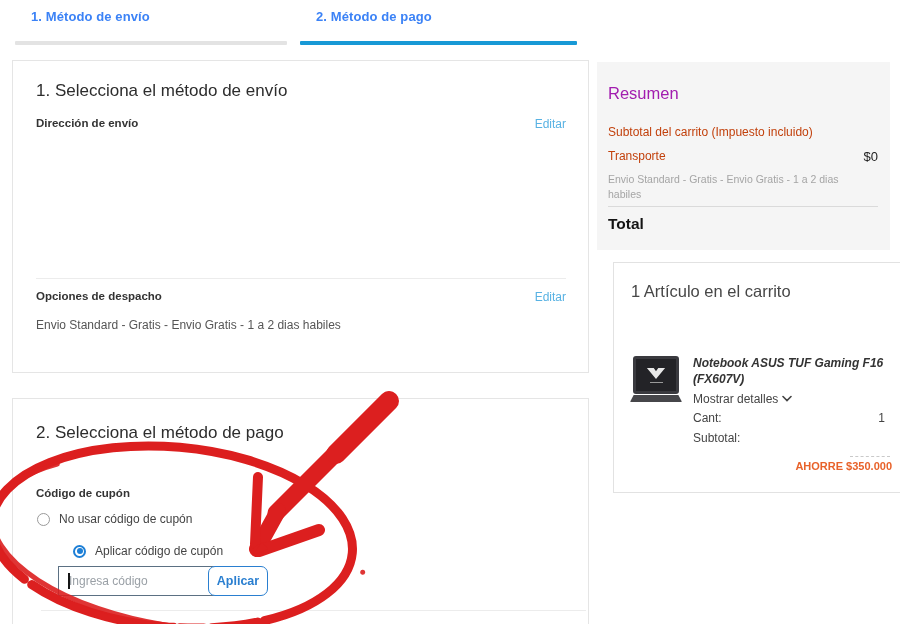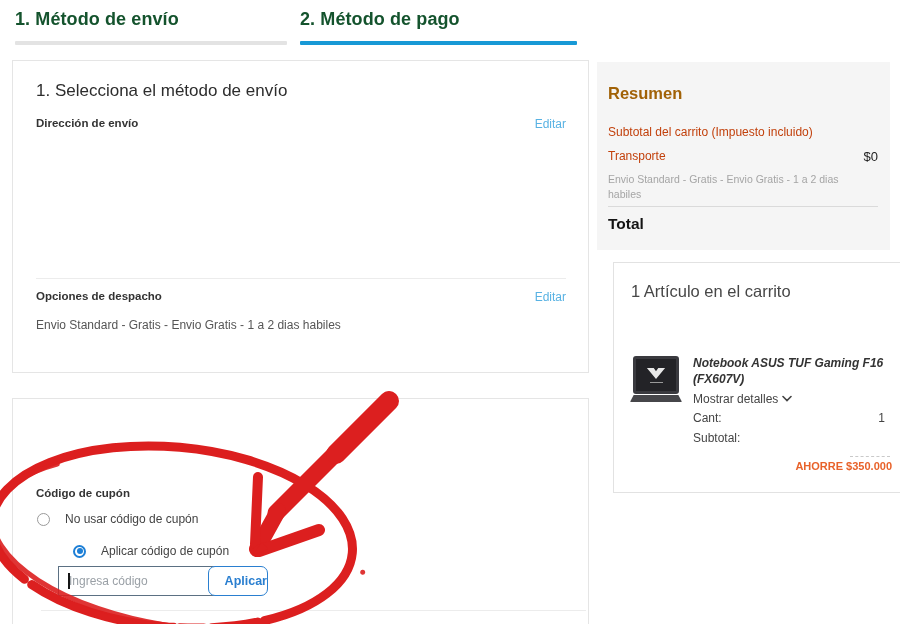--- a/index.html
+++ b/index.html
@@ -1,53 +1,53 @@
 <!DOCTYPE html>
 <html><head>
 <meta charset="utf-8">
 <style>
   * { margin:0; padding:0; box-sizing:border-box; }
   html,body { width:900px; height:624px; overflow:hidden; background:#ffffff;
               font-family:"Liberation Sans", sans-serif; color:#333; }
   .abs { position:absolute; }
 
   
-  .tab-label { font-size:18px; font-weight:600; color:#14532d; letter-spacing:.1px; }
+  .tab-label { font-size:13px; font-weight:600; color:#3b82f6; letter-spacing:.1px;margin-left:16px; }
   .tab-bar   { height:4px; border-radius:1px; }
 
   
   .panel { position:absolute; background:#fff; border:1px solid #e5e5e5; }
   .panel-title { font-size:17px; font-weight:500; color:#2d2d2d; }
   .small-bold  { font-size:11.5px; font-weight:bold; color:#333; }
   .edit-link   { font-size:12px; color:#58b2e3; cursor:pointer; }
   .body-text   { font-size:12px; color:#555; }
   .divider { border-top:1px solid #ececec; }
 
   
-  .radio-row { position:absolute; display:flex; align-items:center; gap:15px;justify-content:flex-end; }
+  .radio-row { position:absolute; display:flex; align-items:center; gap:9px;justify-content:flex-end; }
   .radio { width:13px; height:13px; border-radius:50%; background:#fff; flex:0 0 auto; }
   .radio.off { border:1px solid #9a9a9a; }
   .radio.on  { border:2px solid #1d7fd6; position:relative; }
   .radio.on::after { content:""; position:absolute; left:1.5px; top:1.5px;
                      width:6px; height:6px; border-radius:50%; background:#1d7fd6; }
   .radio-label { font-size:12px; color:#444; }
 
   
   .coupon-input { position:absolute; width:168px; height:30px; border:1.5px solid #5b7083;
                   border-radius:0; padding:0 8px 0 10px; font-size:12px; color:#333;
                   font-family:"Liberation Sans", sans-serif; background:#fff; outline:none; }
   .coupon-input::placeholder { color:#9aa0a6; }
   .caret { position:absolute; width:1.8px; height:16px; background:#151515; }
   .apply-btn { position:absolute; width:60px; height:30px; border:1.6px solid #2a7fd0;
                border-radius:7px; background:#fff; color:#2a7fd0; font-weight:bold;
                font-size:12.5px; font-family:"Liberation Sans", sans-serif; cursor:pointer; }
 
   
   .summary { position:absolute; background:#f5f5f5; }
-  .summary-title { font-size:16.5px; font-weight:700; color:#a16207; }
+  .summary-title { font-size:16.5px; font-weight:400; color:#a21caf; }
   .sum-row { font-size:12px; color:#c2410c; }
   .sum-note { font-size:10.5px; color:#a5a5a5; line-height:1.4; }
   .total-label { font-size:15.5px; font-weight:bold; color:#141414; }
 
   
   .cart-title { font-size:16.5px; color:#474747; font-weight:500; }
   .prod-title { font-size:12px; font-weight:bold; color:#333; line-height:1.35;font-style:italic; }
   .cart-row { font-size:12px; color:#444; }
   .savings { font-size:11px; font-weight:bold; color:#e8622a; }
   .struck { border-top:1.5px dashed #c9c9c9; }
@@ -80,37 +80,38 @@
 
   <div class="abs divider" style="left:23px; right:22px; top:217px;"></div>
 
   <div class="abs small-bold" style="left:23px; top:229px;">Opciones de despacho</div>
   <div class="abs edit-link" style="right:22px; top:229px;">Editar</div>
 
   <div class="abs body-text" style="left:23px; top:257px;">Envio Standard - Gratis - Envio Gratis - 1 a 2 dias habiles</div>
 </div>
 
 <div class="panel" style="left:12px; top:398px; width:577px; height:230px;">
+  <div class="abs panel-title" style="left:23px; top:24px;">2. Selecciona el método de pago</div>
 
   <div class="abs small-bold" style="left:23px; top:88px;">Código de cupón</div>
 
   <div class="radio-row" style="left:24px; top:113px;">
     <span class="radio off"></span>
     <span class="radio-label">No usar código de cupón</span>
   </div>
 
   <div class="radio-row" style="left:24px; top:145px;margin-left:36px;">
     <span class="radio on"></span>
     <span class="radio-label">Aplicar código de cupón</span>
   </div>
 
   <input class="coupon-input" style="left: 45px; top: 167px;" placeholder="Ingresa código">
   <div class="caret" style="left:55px; top:174px;"></div>
 
-  <button class="apply-btn" style="left:195px; top:167px;text-align:right;">Aplicar</button>
+  <button class="apply-btn" style="left:195px; top:167px;">Aplicar</button>
 
   <div class="abs divider" style="left:28px; top:211px; width:545px;"></div>
 </div>
 
 <div class="summary" style="left:597px; top:62px; width:293px; height:188px;">
   <div class="abs summary-title" style="left:11px; top:22px;">Resumen</div>
 
   <div class="abs sum-row" style="left:11px; top:63px;">Subtotal del carrito (Impuesto incluido)</div>
 
   <div class="abs sum-row" style="left:11px; top:87px;">Transporte</div>

